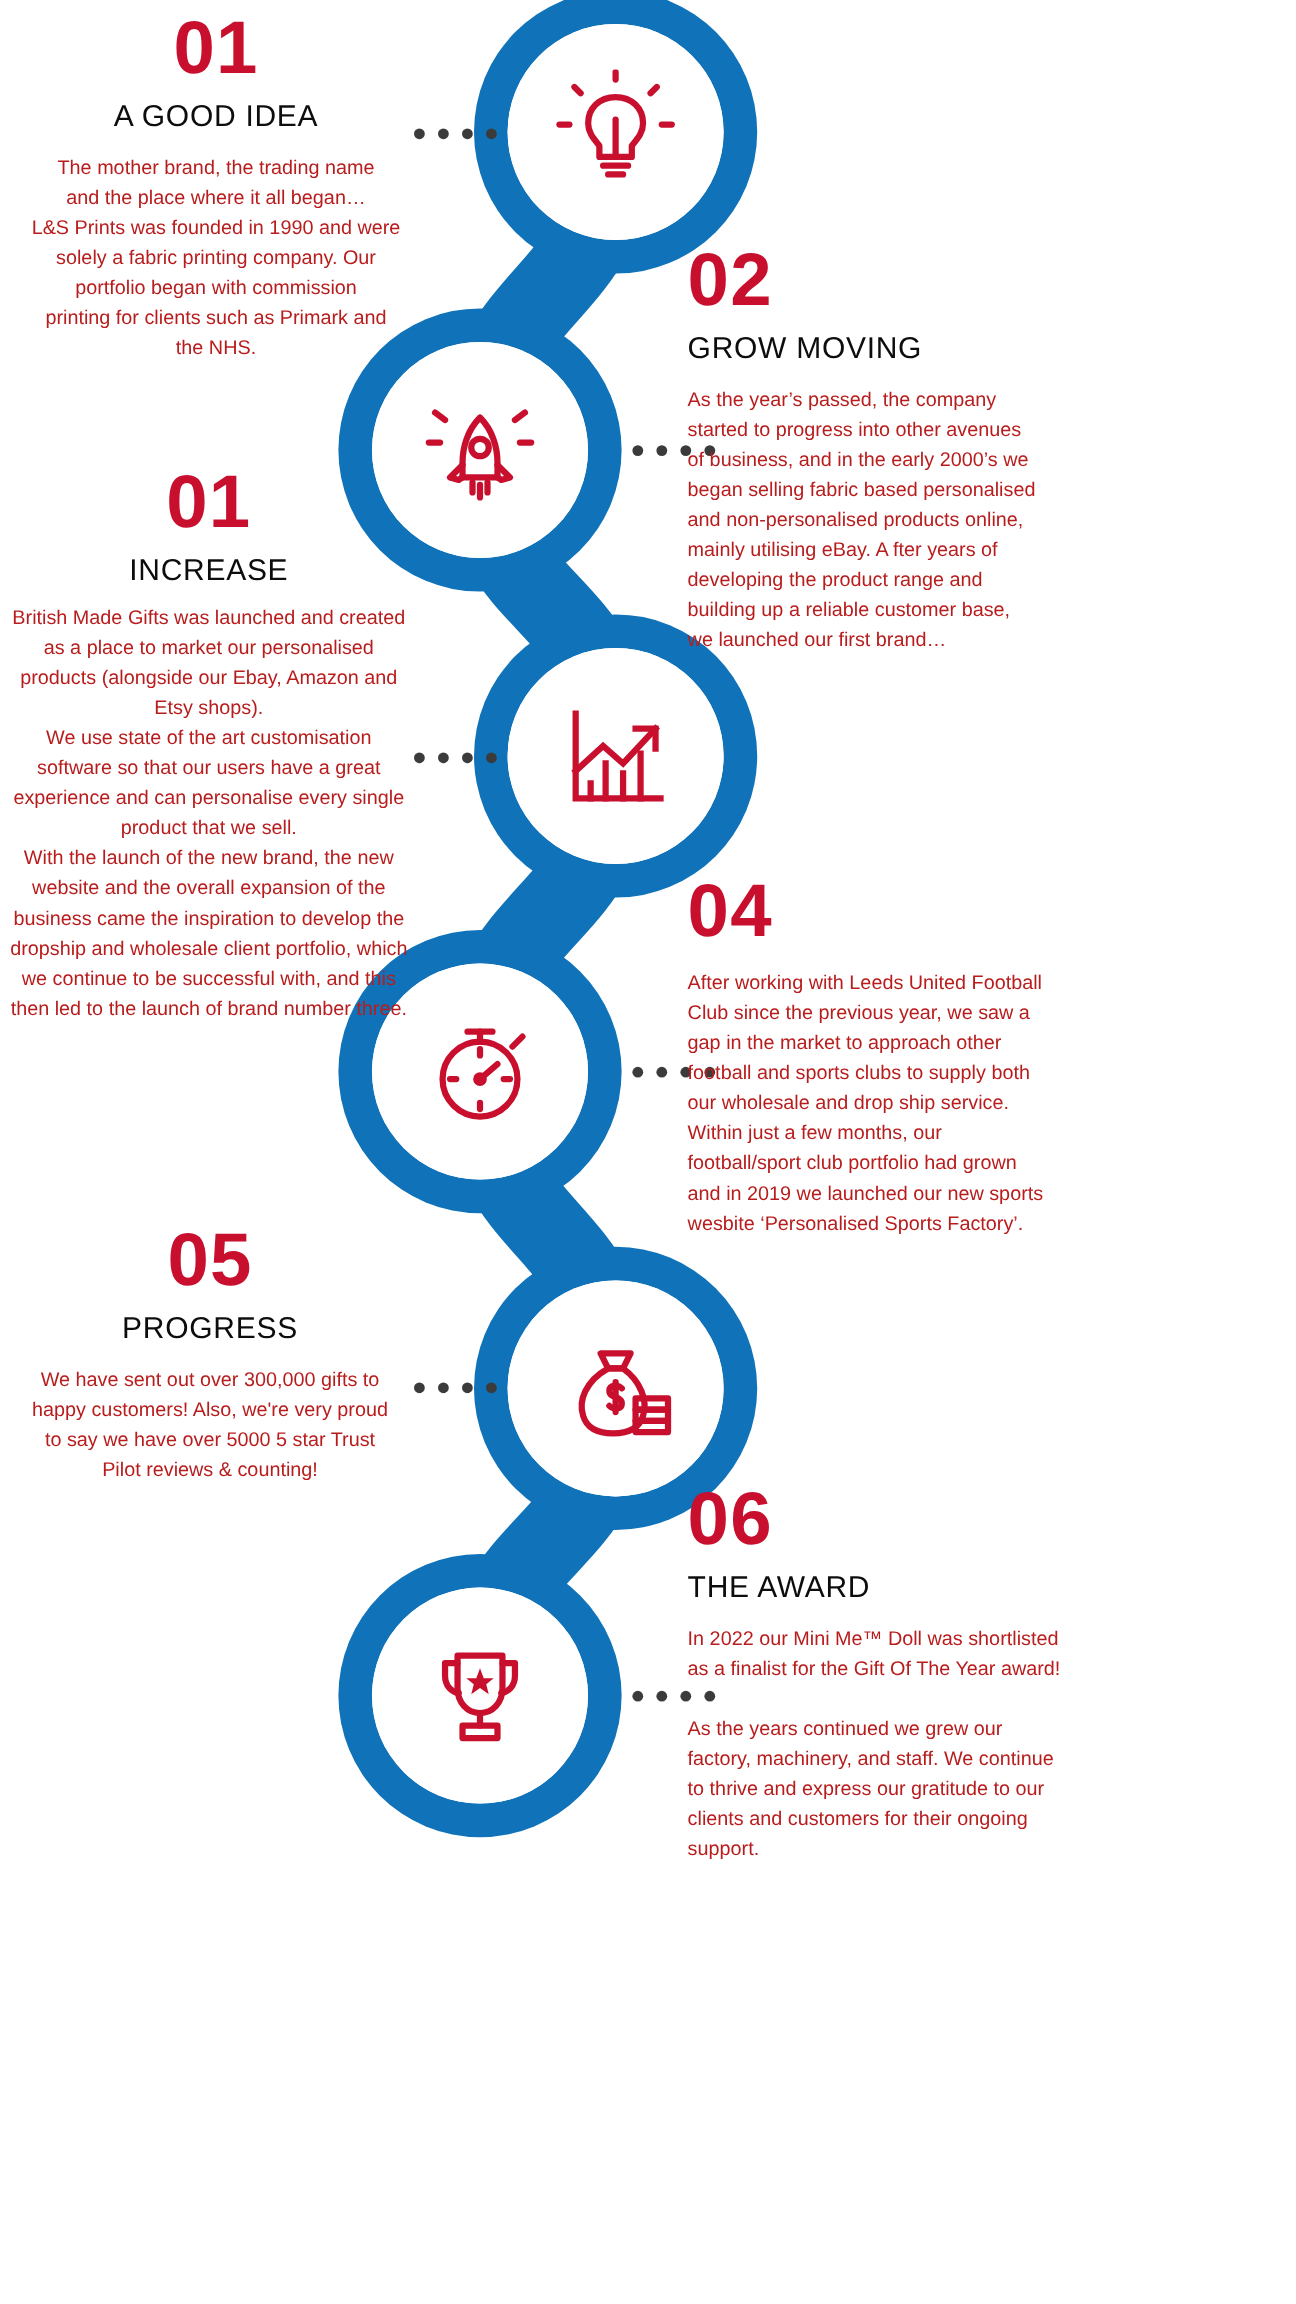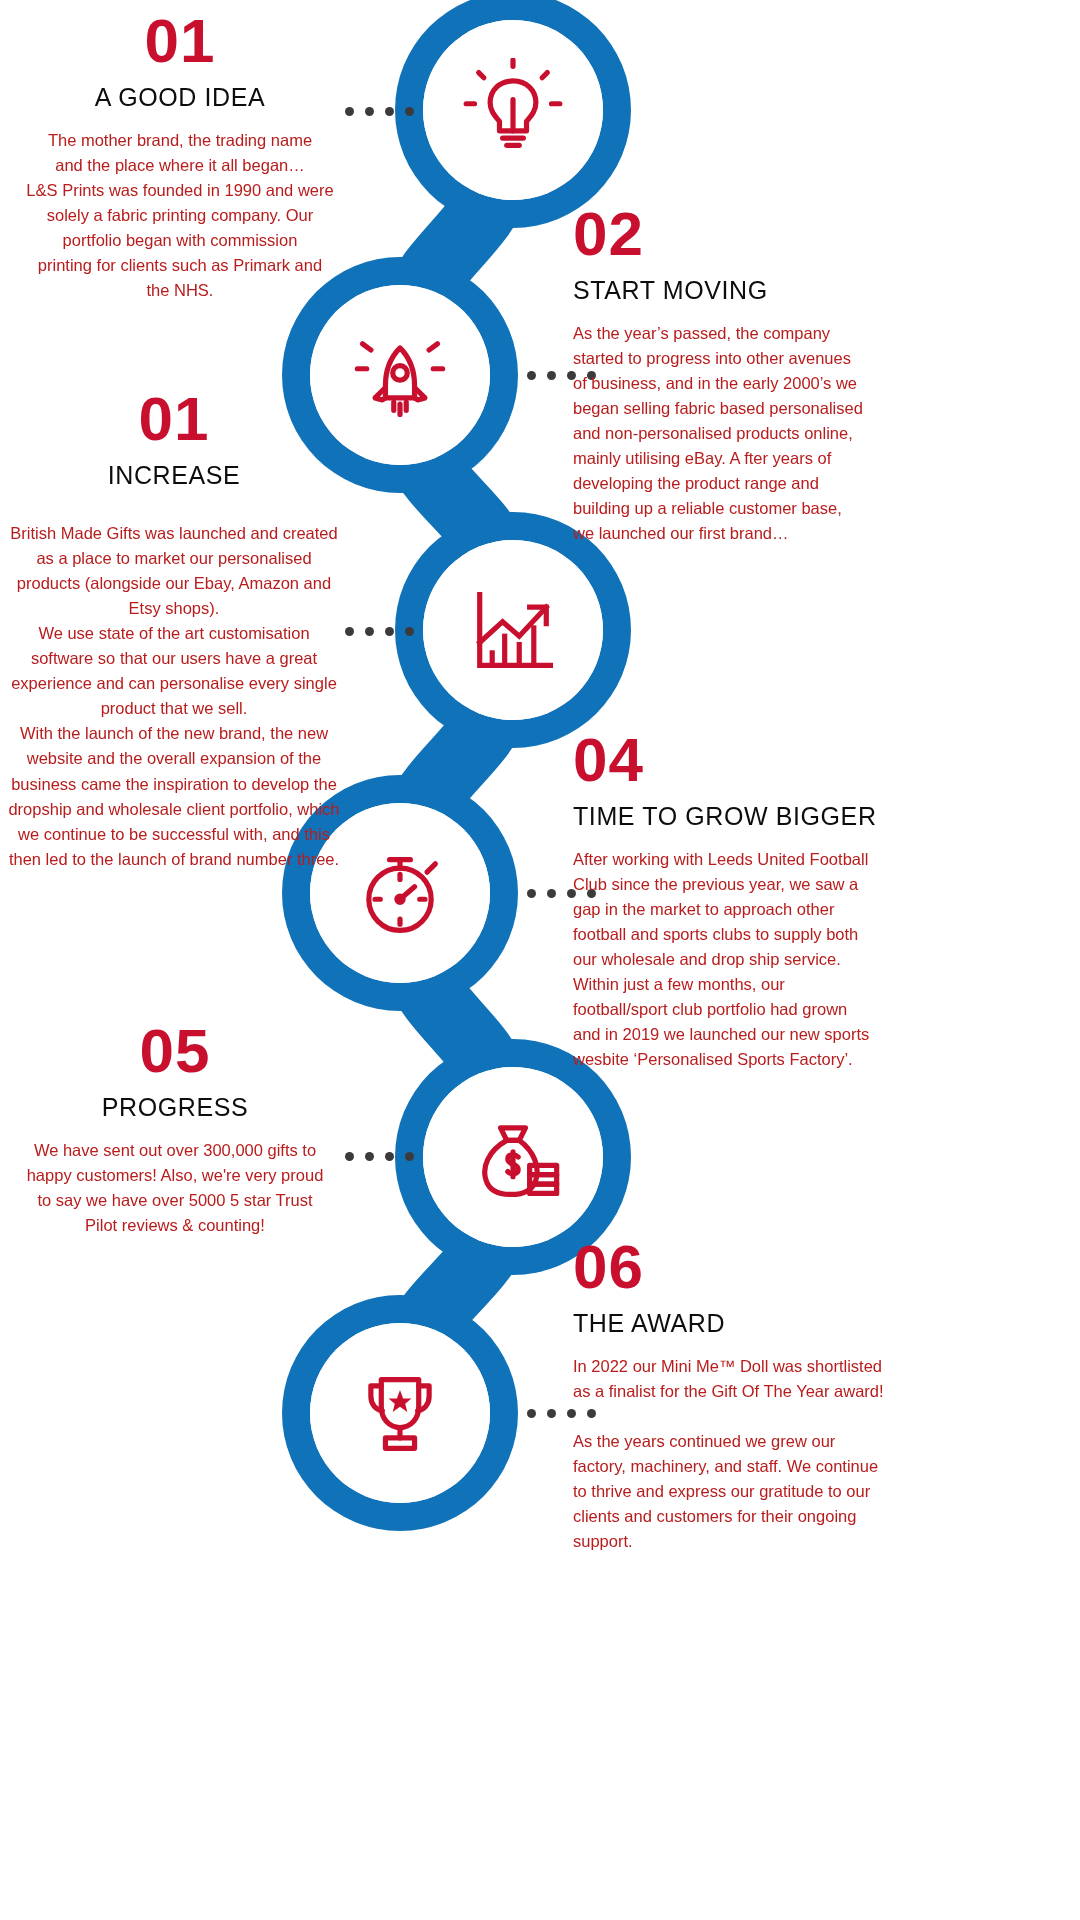--- a/index.html
+++ b/index.html
@@ -69,21 +69,21 @@
     margin-top:11px;
     line-height:1.15;
   }
   .body {
     font-size:16.5px;
     color:#b91c1c;
     line-height:1.52;
     margin-top:16px;
     white-space:pre-line;
   }
-  .body.tight { margin-top:31px; }
+  .body.tight { margin-top:13px; }
 </style>
 </head>
 <body>
 
 <div id="infographic">
 
   <svg id="spine" viewBox="0 0 1080 1920" preserveAspectRatio="none" aria-hidden="true">
     <defs>
       <mask id="ringmask">
         <rect x="0" y="0" width="1080" height="1920" fill="#fff"></rect>
@@ -237,21 +237,21 @@
 and the place where it all began…
 L&amp;S Prints was founded in 1990 and were
 solely a fabric printing company. Our
 portfolio began with commission
 printing for clients such as Primark and
 the NHS.</div>
   </div>
 
   <div class="block right" style="left:573px; top:203px; width:494px;">
     <div class="num">02</div>
-    <div class="heading">START MOVING</div>
+    <div class="heading">GROW MOVING</div>
     <div class="body">As the year’s passed, the company
 started to progress into other avenues
 of business, and in the early 2000’s we
 began selling fabric based personalised
 and non-personalised products online,
 mainly utilising eBay. A fter years of
 developing the product range and
 building up a reliable customer base,
 we launched our first brand…</div>
   </div>
@@ -270,21 +270,20 @@
 With the launch of the new brand, the new
 website and the overall expansion of the
 business came the inspiration to develop the
 dropship and wholesale client portfolio, which
 we continue to be successful with, and this
 then led to the launch of brand number three.</div>
   </div>
 
   <div class="block right" style="left:573px; top:729px; width:494px;">
     <div class="num">04</div>
-    <div class="heading">TIME TO GROW BIGGER</div>
     <div class="body">After working with Leeds United Football
 Club since the previous year, we saw a
 gap in the market to approach other
 football and sports clubs to supply both
 our wholesale and drop ship service.
 Within just a few months, our
 football/sport club portfolio had grown
 and in 2019 we launched our new sports
 wesbite ‘Personalised Sports Factory’.</div>
   </div>

